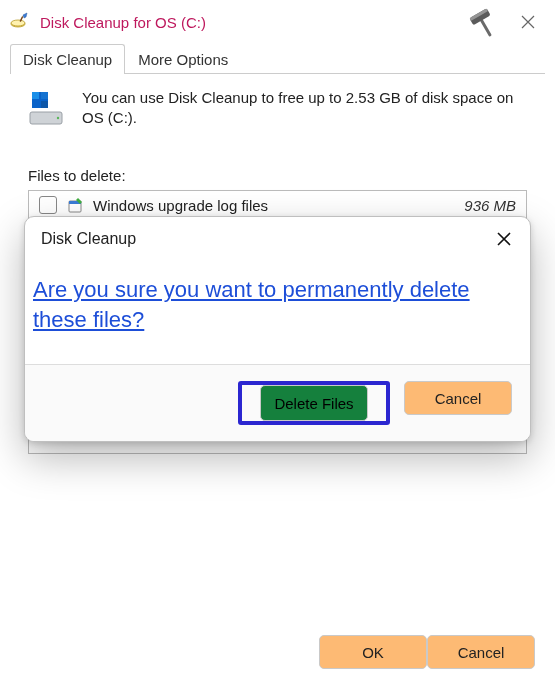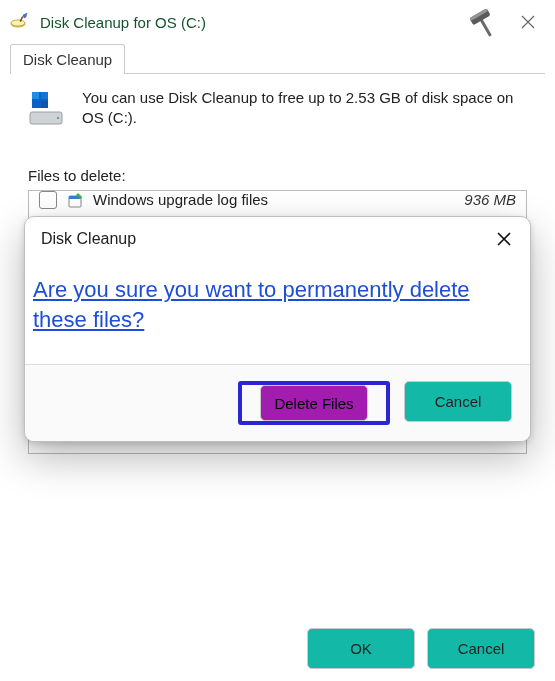--- a/index.html
+++ b/index.html
@@ -17,21 +17,21 @@
 
   
   .titlebar {
     height: 44px;
     display: flex;
     align-items: center;
     padding: 0 4px 0 10px;
     background: #fff;
   }
   .titlebar .app-icon { width: 20px; height: 20px; margin-right: 10px; position: relative; }
-  .titlebar .title { flex: 1; font-size: 15px; color: #14532d; }
+  .titlebar .title { flex: 1; font-size: 15px; color: #be185d; }
   .titlebar .hammer { width: 44px; height: 44px; opacity: 0.9; }
   .titlebar .close-btn {
     width: 46px; height: 44px; display: flex; align-items: center; justify-content: center;
     color: #666; cursor: pointer;
   }
   .titlebar .close-btn svg { width: 14px; height: 14px; stroke: #666; stroke-width: 1.2; }
 
   
   .tabstrip {
     display: flex;
@@ -85,20 +85,21 @@
 
   .section-label { font-size: 15px; margin-bottom: 6px; margin-top: 36px; }
 
   
   .filelist {
     border: 1px solid #bbb;
     background: #fff;
   }
   .filerow {
     display: flex;
+    align-items: center;
     height: 28px;
     padding: 0 10px;
     font-size: 15px;
   }
   .filerow .chk {
     width: 18px; height: 18px;
     border: 1px solid #888;
     border-radius: 3px;
     margin-right: 10px;
     cursor: pointer;
@@ -117,31 +118,31 @@
     padding: 8px 10px;
     font-size: 15px;
     color: #333;
   }
 
   
   .footer {
     position: absolute;
     bottom: 12px; right: 20px;
     display: flex;
-    gap: 12px;
+    gap: 0;
   }
   .btn {
     min-width: 108px;
-    height: 41px;
+    height: 34px;
     padding: 0 18px;
     display: inline-flex;
     align-items: center; justify-content: center;
     font-size: 15px;
     color: #222;
-    background: #14b8a6;
+    background: #fdba74;
     border: 1px solid #c9c9c9;
     border-radius: 5px;
     cursor: pointer;
   }
 
   
   .modal {
     position: absolute;
     left: 24px; right: 24px; top: 216px;
     background: #fff;
@@ -180,21 +181,21 @@
   .btn-highlight {
     border: 4px solid #2b26d0;
     padding: 0 18px;
     border-radius: 3px;
   }
   .btn-highlight-inner {
     display: inline-flex; align-items: center; justify-content: center;
     min-width: 108px; height: 36px;
     border: 1px solid #c9c9c9;
     border-radius: 5px;
-    background: #a21caf;
+    background: #15803d;
     font-size: 15px;
   }
 </style>
 </head>
 <body>
 
 <div class="titlebar">
   <span class="app-icon">
     <svg viewBox="0 0 20 20">
       <ellipse cx="8" cy="12" rx="7" ry="3" fill="#f3d96b" stroke="#b89a2a" stroke-width="0.8"></ellipse>
@@ -215,20 +216,21 @@
   </span>
   <span class="close-btn">
     <svg viewBox="0 0 14 14">
         <path d="M1 1 L13 13 M13 1 L1 13" fill="none"></path>
       </svg>
   </span>
 </div>
 
 <div class="tabstrip">
   <div class="tab active">Disk Cleanup</div>
+  <div class="tab">More Options</div>
 </div>
 
 <div class="tabpage">
 
   <div class="intro">
     <span class="drive-icon">
       <svg viewBox="0 0 40 40">
         <rect x="4" y="4" width="16" height="16" rx="2" fill="#0a63c9"></rect>
         <rect x="4" y="4" width="7" height="7" fill="#1b8fe8"></rect>
         <rect x="13" y="4" width="7" height="7" fill="#1573d1"></rect>

